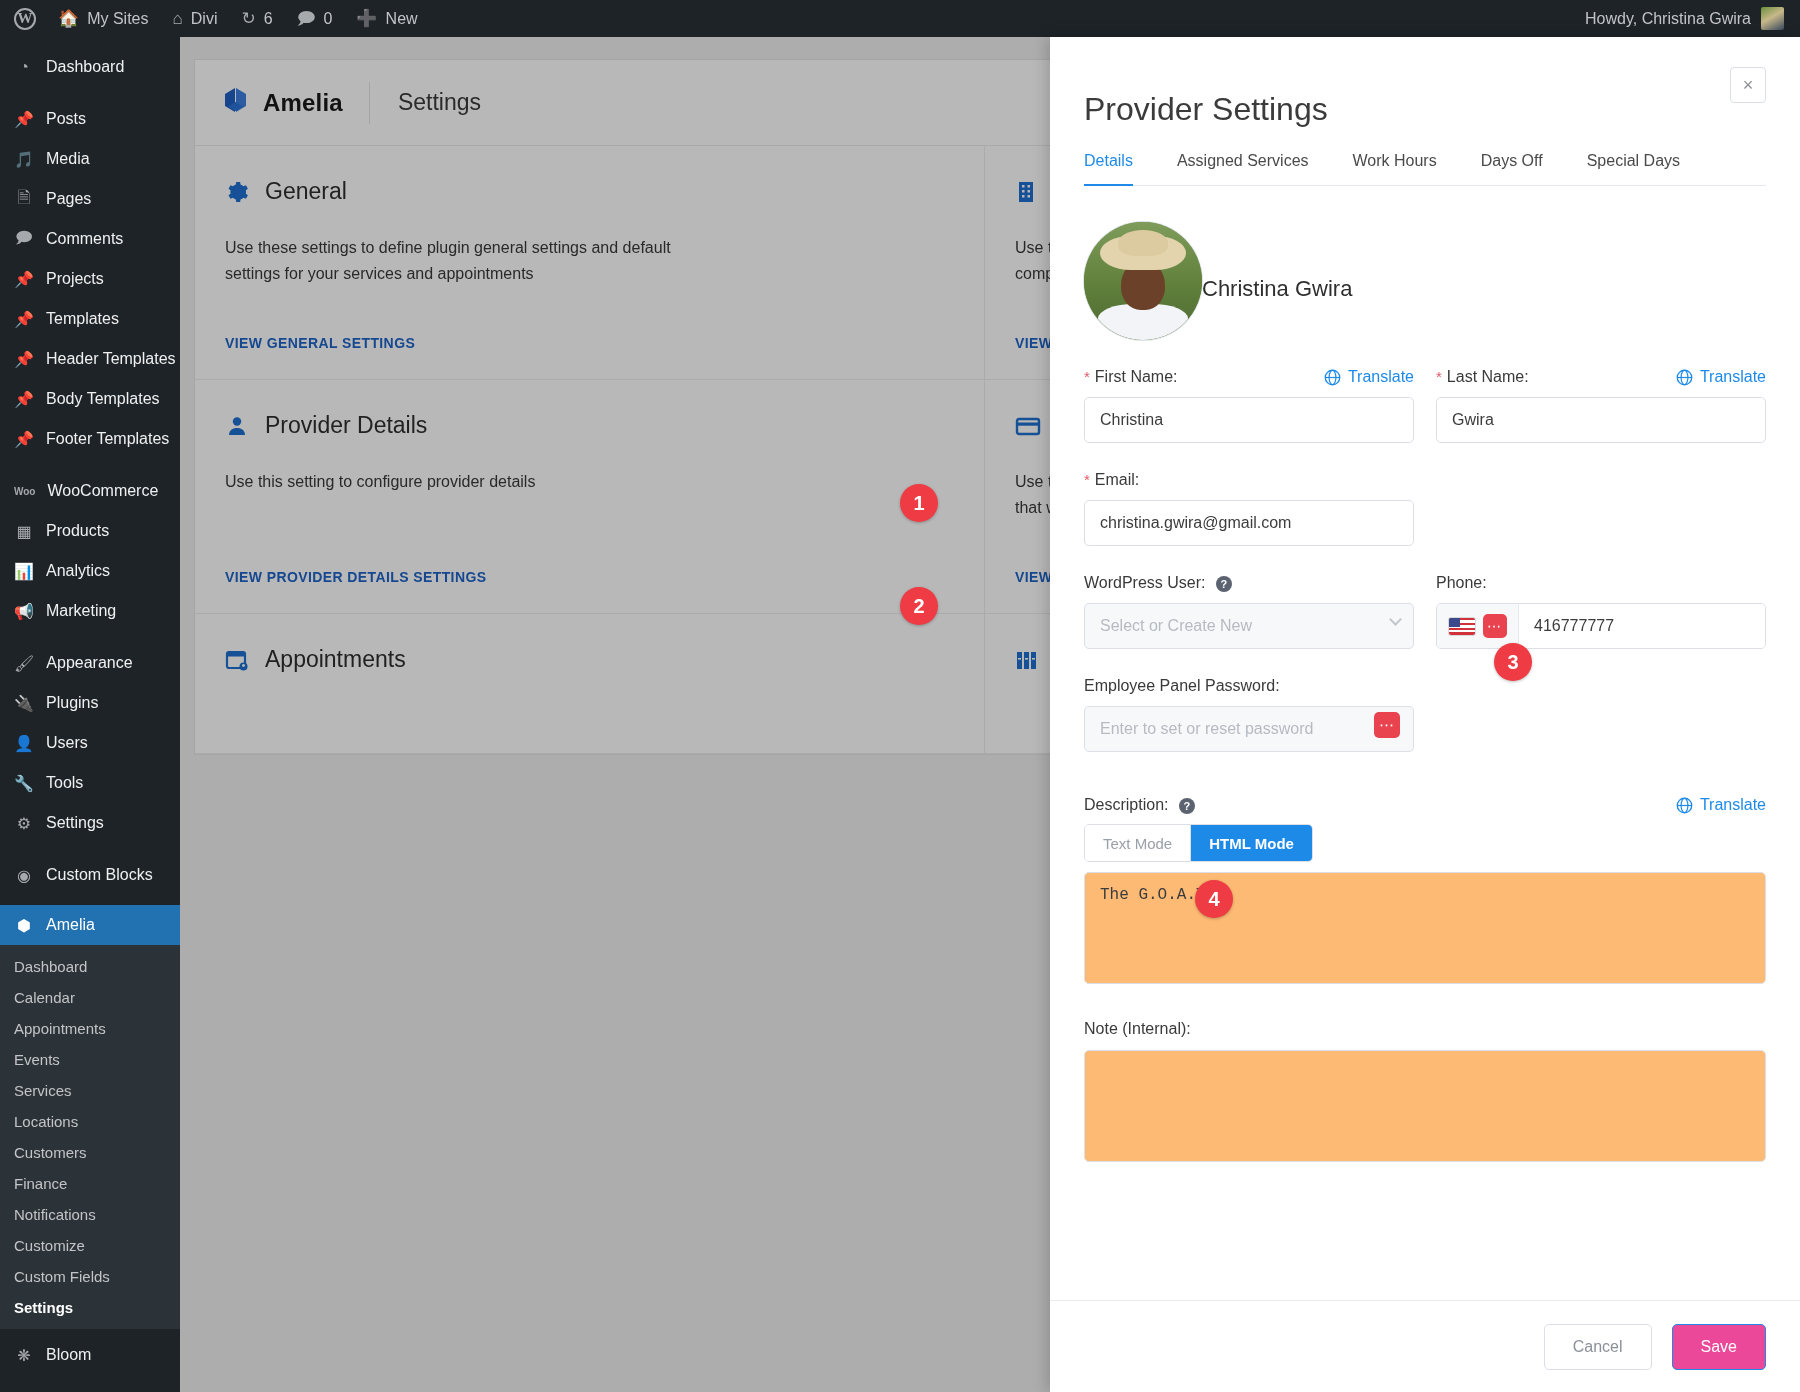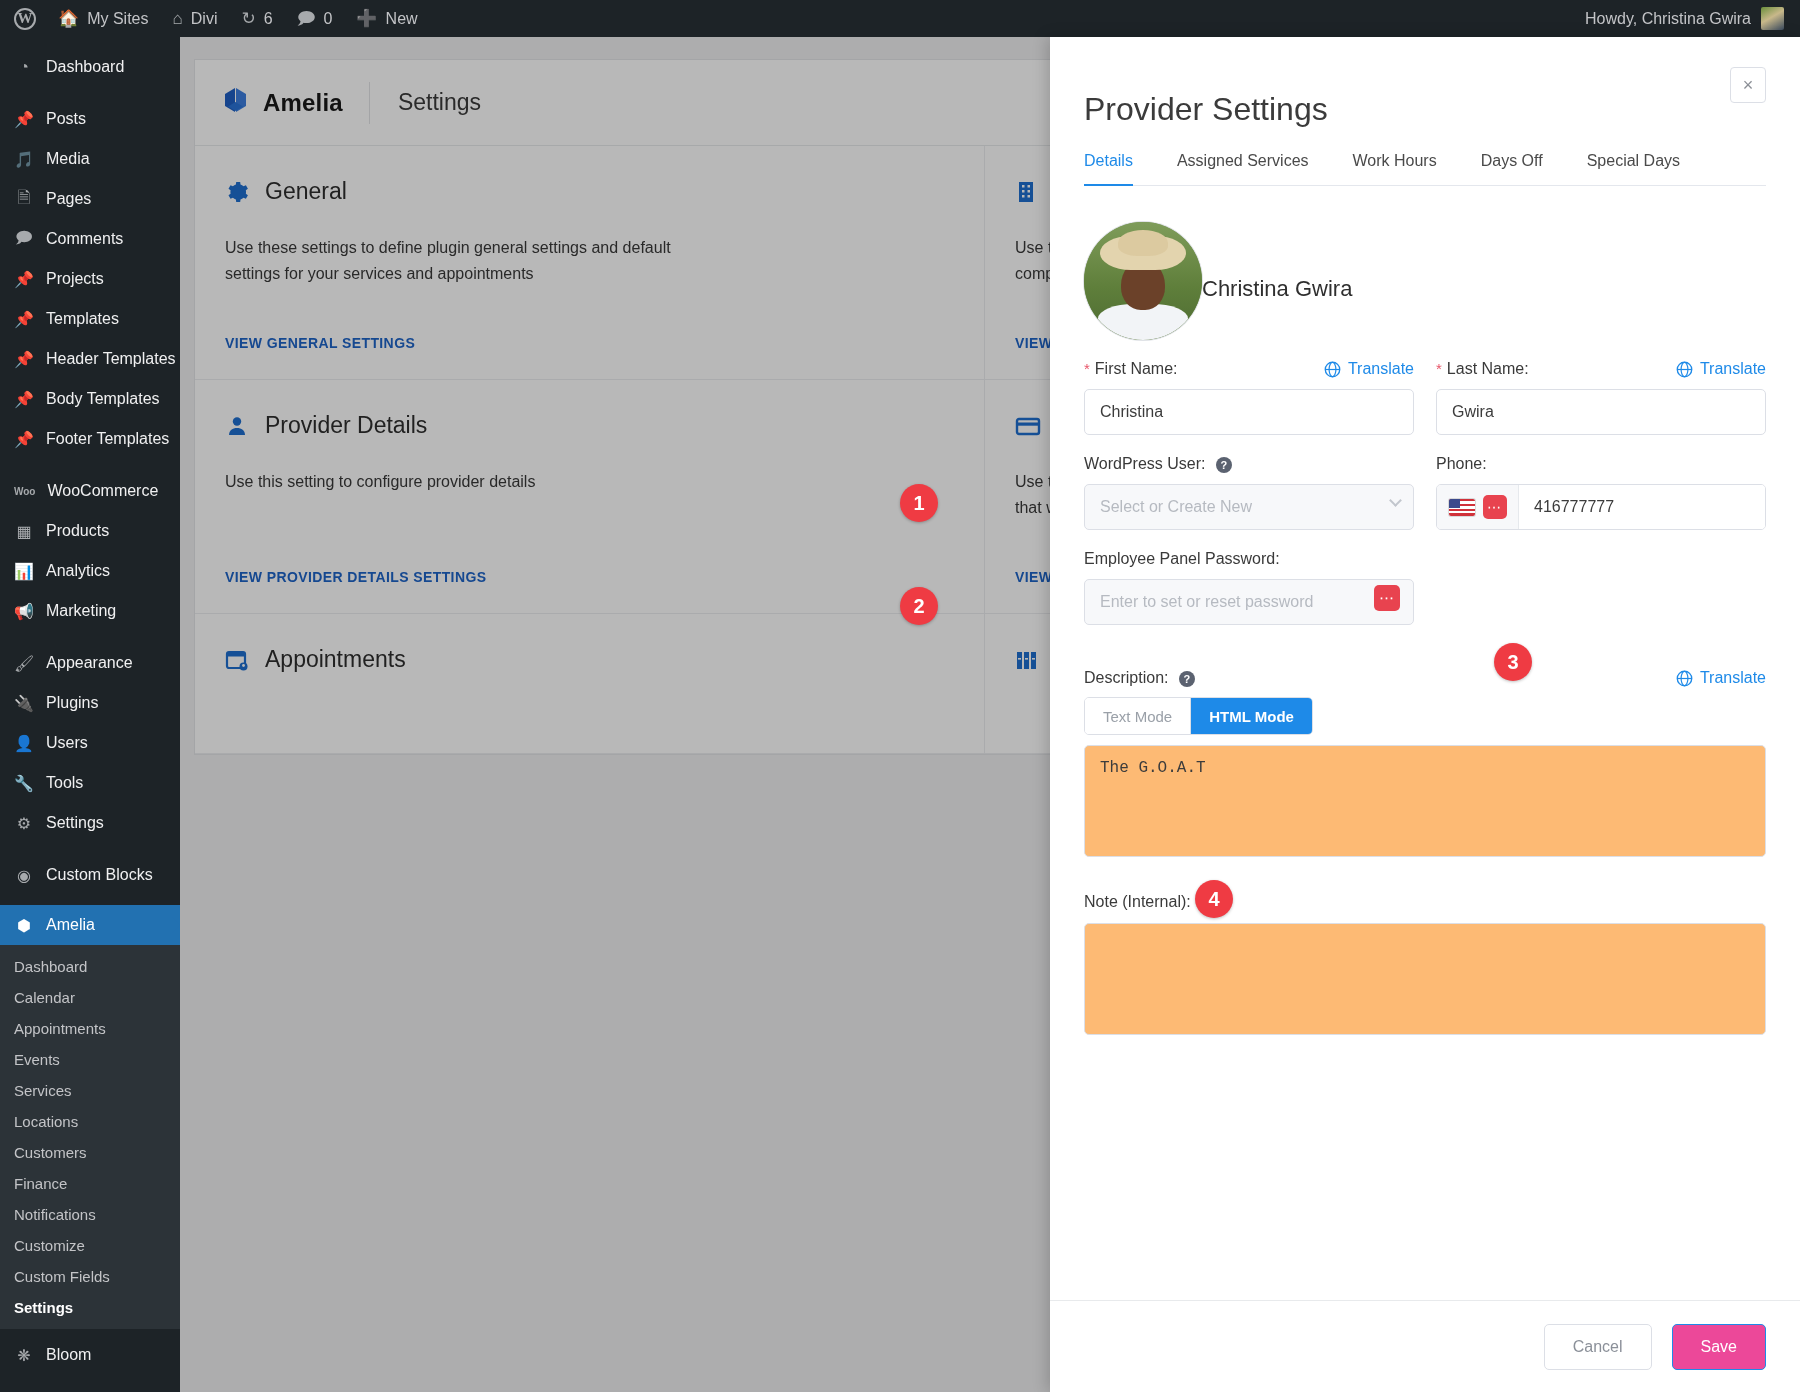--- a/index.html
+++ b/index.html
@@ -141,21 +141,21 @@
   .avatar-img .face {
     position:absolute; left:50%; top:38px; transform: translateX(-50%);
     width: 44px; height: 50px; background: #6b4129; border-radius: 50% 50% 45% 45%;
   }
   .avatar-img .body {
     position:absolute; left:50%; bottom:0; transform: translateX(-50%);
     width: 90px; height: 36px; background: #f2f4f7; border-radius: 40% 40% 0 0;
   }
   .avatar-name { margin-top: 16px; font-size: 22px; color: #2f2f2f; }
 
-  .form-row { display: flex; gap: 22px; margin-top: 18px; }
+  .form-row { display: flex; gap: 22px; margin-top: 26px; }
   .form-col { flex: 1; min-width: 0; }
   .label-line { display: flex; align-items: center; justify-content: space-between; height: 22px; }
   .lbl { font-size: 16px; color: #3a3a3a; }
   .req::before { content: "*"; color: #e8566a; margin-right: 5px; font-size: 15px; }
   .translate {
     display: inline-flex; align-items: center; gap: 7px;
     color: #1e8ae8; font-size: 16px; cursor: pointer;
   }
   .help-dot {
     display: inline-flex; align-items:center; justify-content:center;
@@ -542,20 +542,29 @@
                 <ellipse cx="10" cy="10" rx="4" ry="8.5" fill="none" stroke="#1e8ae8" stroke-width="1.4"></ellipse>
                 <line x1="1.5" y1="10" x2="18.5" y2="10" stroke="#1e8ae8" stroke-width="1.4"></line>
               </svg>
               <span>Translate</span>
             </span>
           </div>
           <input class="inp" value="Gwira" style="">
         </div>
       </div>
 
+      <div class="form-row">
+        <div class="form-col">
+          <div class="label-line">
+            <span class="lbl req">Email:</span>
+          </div>
+          <input class="inp" value="christina.gwira@gmail.com" style="">
+        </div>
+        <div class="form-col"></div>
+      </div>
 
       <div class="form-row">
         <div class="form-col">
           <div class="label-line">
             <span class="lbl">
               <span>WordPress User:</span>
               <span class="help-dot">?</span>
             </span>
           </div>
           <div class="select-wrap">

